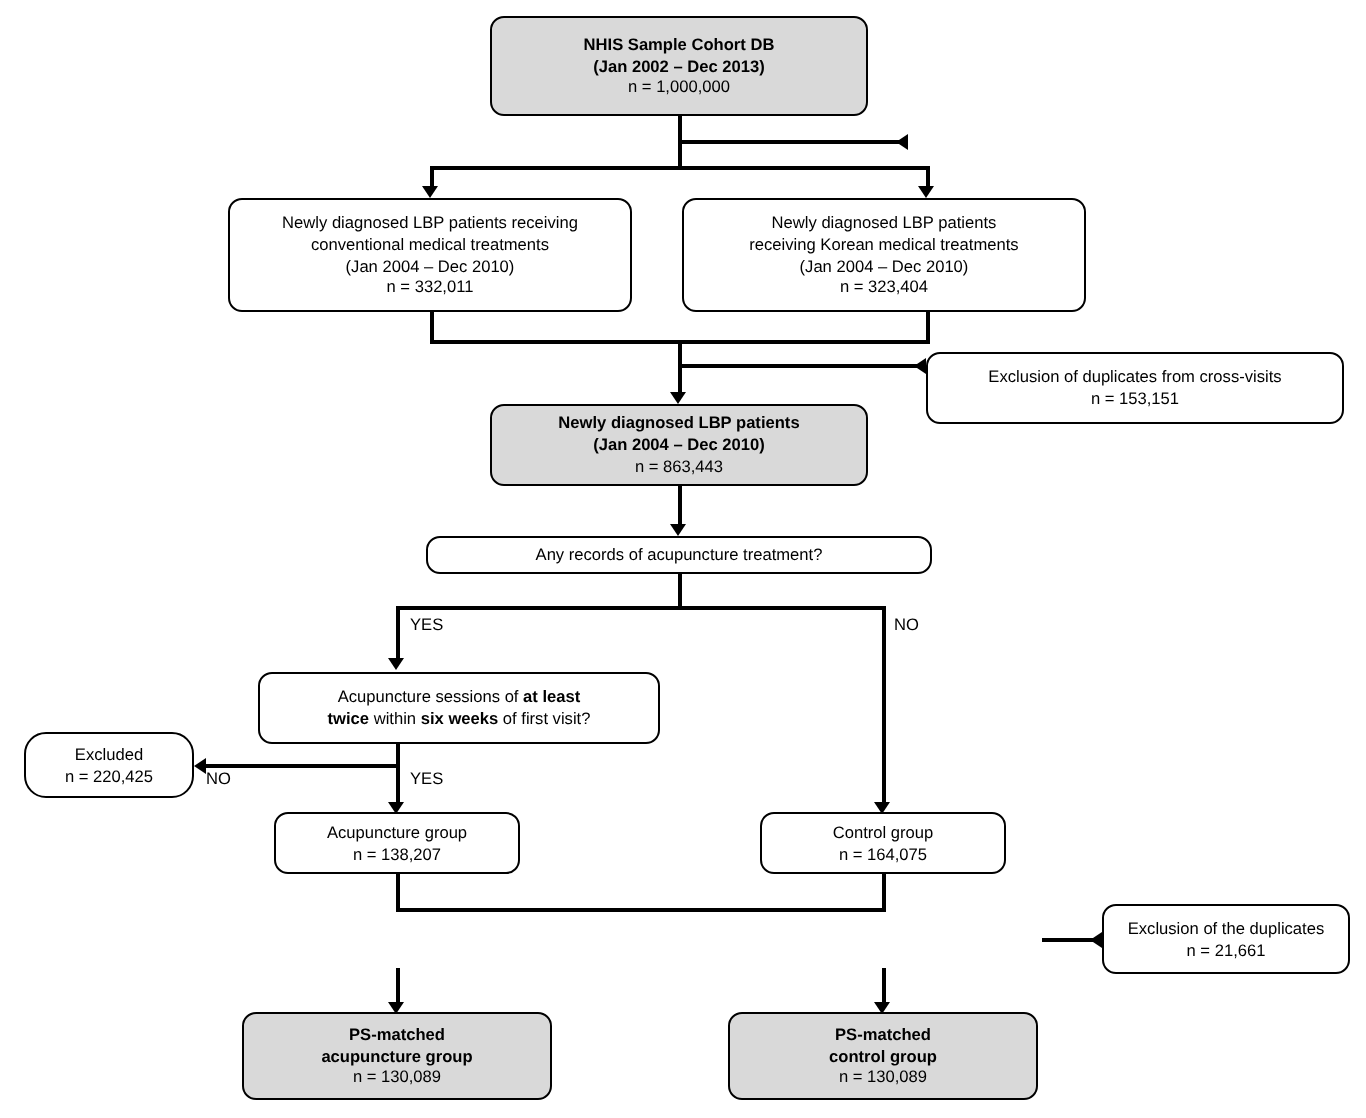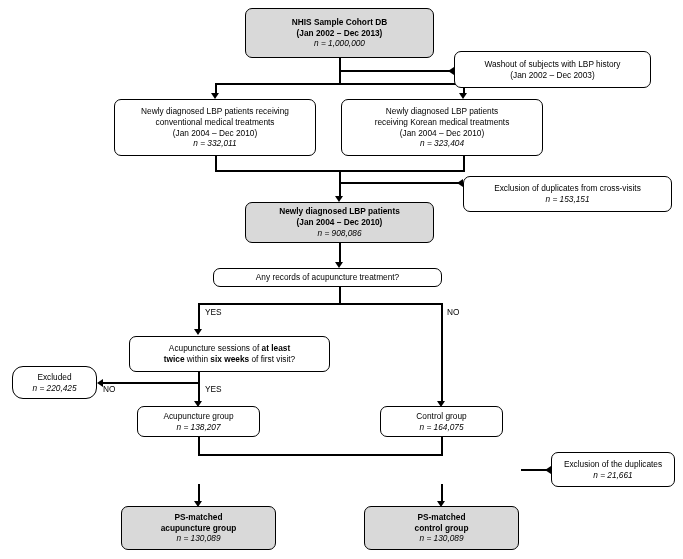--- a/index.html
+++ b/index.html
@@ -34,21 +34,21 @@
     padding: 2px 4px;
   }
   .box.shaded {
     background: #d9d9d9;
   }
   .box .ln {
     display: block;
     white-space: nowrap;
   }
   .bold { font-weight: bold; }
-  .ital { font-style: italic; }
+  .ital { }
   .lbl {
     position: absolute;
     font-size: 8.3px;
     white-space: nowrap;
   }
   .line {
     position: absolute;
     background: #000000;
   }
   .hline { height: 1.6px; }
@@ -122,24 +122,20 @@
   <div class="line vline" style="left:441px; top:484px; height:18px;"></div>
   <div class="arrow" style="left:193.5px; top:501px;"></div>
   <div class="arrow" style="left:436.5px; top:501px;"></div>
 
   <div class="box shaded" style="left:245px; top:8px; width:189px; height:50px;">
     <span class="ln bold">NHIS Sample Cohort DB</span>
     <span class="ln bold">(Jan 2002 – Dec 2013)</span>
     <span class="ln ital">n = 1,000,000</span>
   </div>
 
-  <div class="box" style="left:454px; top:51px; width:197px; height:37px;">
-    <span class="ln">Washout of subjects with LBP history</span>
-    <span class="ln">(Jan 2002 – Dec 2003)</span>
-  </div>
 
   <div class="box" style="left:114px; top:99px; width:202px; height:57px;">
     <span class="ln">Newly diagnosed LBP patients receiving</span>
     <span class="ln">conventional medical treatments</span>
     <span class="ln">(Jan 2004 – Dec 2010)</span>
     <span class="ln ital">n = 332,011</span>
   </div>
 
   <div class="box" style="left:341px; top:99px; width:202px; height:57px;">
     <span class="ln">Newly diagnosed LBP patients</span>
@@ -149,24 +145,24 @@
   </div>
 
   <div class="box" style="left:463px; top:164px; width:209px; height:36px;margin-top:12px;">
     <span class="ln">Exclusion of duplicates from cross-visits</span>
     <span class="ln ital">n = 153,151</span>
   </div>
 
   <div class="box shaded" style="left:245px; top:202px; width:189px; height:41px;">
     <span class="ln bold">Newly diagnosed LBP patients</span>
     <span class="ln bold">(Jan 2004 – Dec 2010)</span>
-    <span class="ln ital">n = 908,086</span>
-  </div>
-
-  <div class="box" style="left:213px; top:268px; width:229px; height:19px;">
+    <span class="ln ital">n = 863,443</span>
+  </div>
+
+  <div class="box" style="left:213px; top:268px; width:253px; height:19px;">
     <span class="ln">Any records of acupuncture treatment?</span>
   </div>
 
   <div class="lbl" style="left:205px; top:307px;">YES</div>
   <div class="lbl" style="left:447px; top:307px;">NO</div>
 
   <div class="box" style="left:129px; top:336px; width:201px; height:36px;">
     <span class="ln"><span>Acupuncture sessions of </span><span class="bold">at least</span></span>
     <span class="ln"><span class="bold">twice</span><span> within </span><span class="bold">six weeks</span><span> of first visit?</span></span>
   </div>

